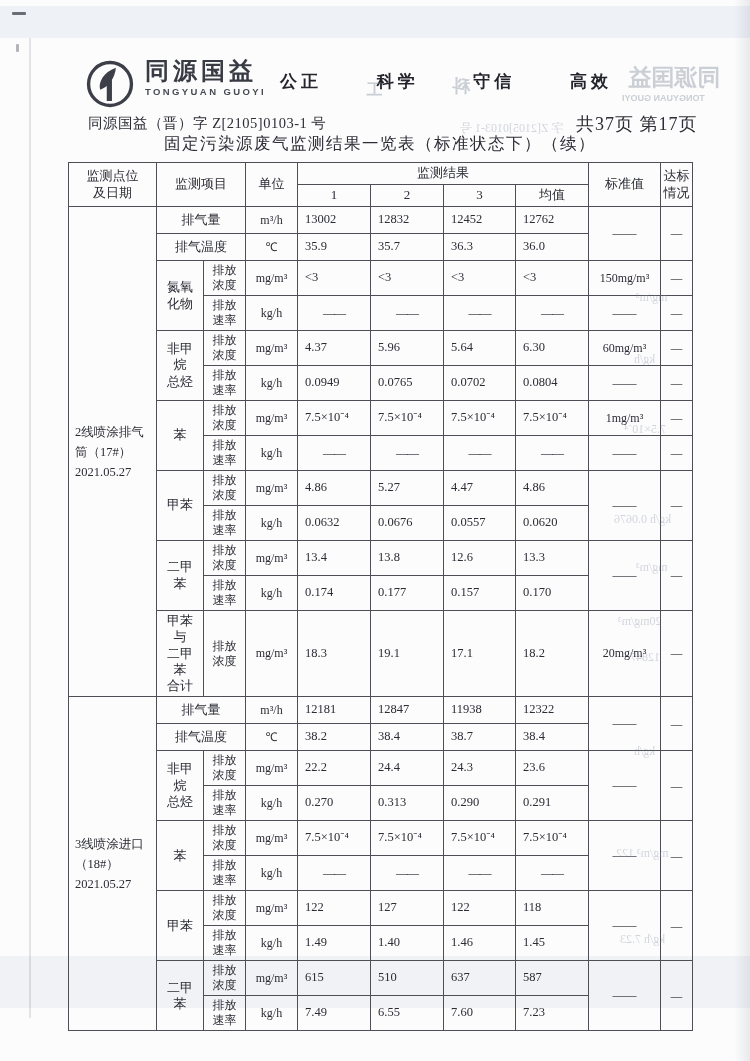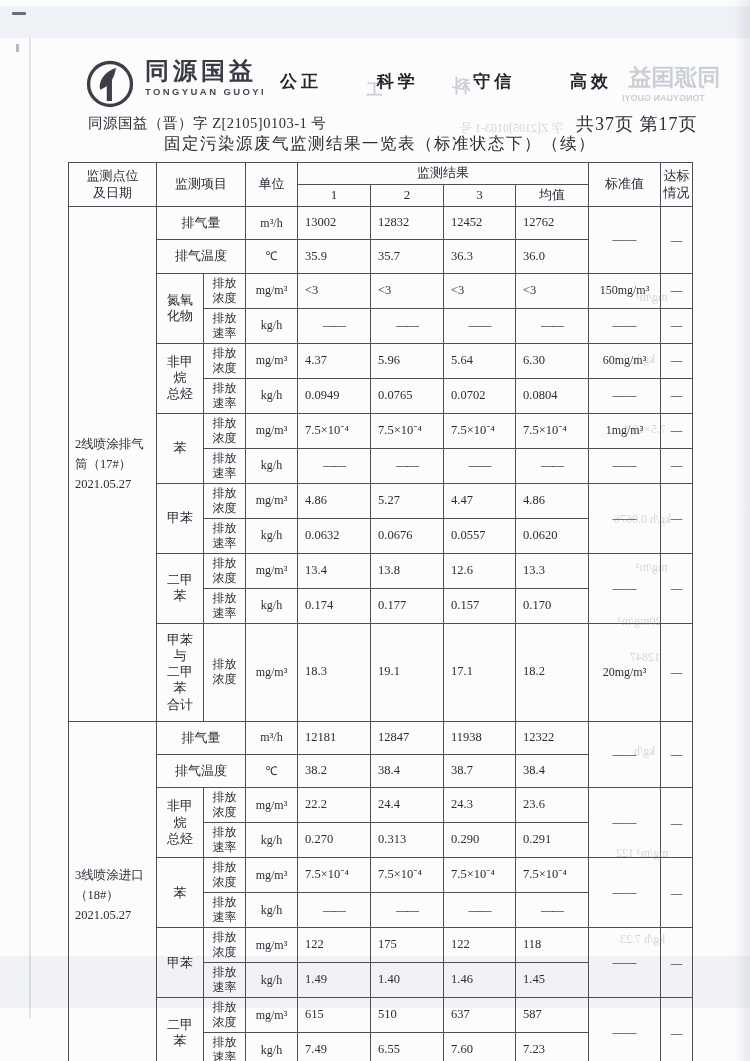--- a/index.html
+++ b/index.html
@@ -24,21 +24,21 @@
   .docline{position:absolute;left:88px;top:114px;font-size:14.5px;letter-spacing:.5px}
   .pagination{position:absolute;left:576px;top:112px;font-size:18px;letter-spacing:1px}
   .title{position:absolute;left:68px;top:133px;width:624px;text-align:center;font-size:16.5px;letter-spacing:1.5px}
 
   table{position:absolute;left:68px;top:162px;width:624px;border-collapse:collapse;table-layout:fixed}
   th,td{border:1px solid #4e4f56;font-weight:normal;text-align:center;vertical-align:middle;
         padding:2px 2px;line-height:1.25;font-size:13px;color:#2b2c34}
   th{height:22px}
   td{height:27px}
   .pt{text-align:left;padding:2px 6px;font-size:12.5px;white-space:pre-line;line-height:1.6}
-  .pol{font-size:13px;padding:8px 4px}
+  .pol{font-size:13px;padding:2px 4px}
   .sub{font-size:12px;padding:2px 3px}
   .unit{font-size:12px}
   .num{text-align:left;padding-left:7px;font-size:12.5px}
   .dsh{text-align:center;font-size:12px;letter-spacing:-1px}
   .std{font-size:12px}
   .ok{font-size:11.5px;padding:2px 1px}
 
   .ghost{position:absolute;transform:scaleX(-1);color:rgba(122,134,150,.32);
          white-space:nowrap;filter:blur(.4px);font-family:"Liberation Serif",serif}
   .ghost-bold{font-weight:bold;font-family:"Liberation Sans",sans-serif;color:rgba(120,132,148,.38)}
@@ -318,21 +318,21 @@
           <td class="dsh" style="white-space: pre-line;">——</td>
           <td class="dsh" style="white-space: pre-line;">——</td>
           <td class="dsh" style="white-space: pre-line;">——</td>
         </tr>
         <tr>
           <td rowspan="2" class="pol" style="white-space: pre-line;">甲苯</td>
           <td class="sub" style="white-space: pre-line;">排放
 浓度</td>
           <td class="unit" style="white-space: pre-line;">mg/m³</td>
           <td class="num" style="white-space: pre-line;">122</td>
-          <td class="num" style="white-space: pre-line;">175</td>
+          <td class="num" style="white-space: pre-line;">127</td>
           <td class="num" style="white-space: pre-line;">122</td>
           <td class="num" style="white-space: pre-line;">118</td>
           <td rowspan="2" class="std" style="white-space: pre-line;">——</td>
           <td rowspan="2" class="ok" style="white-space: pre-line;">—</td>
         </tr>
         <tr>
           <td class="sub" style="white-space: pre-line;">排放
 速率</td>
           <td class="unit" style="white-space: pre-line;">kg/h</td>
           <td class="num" style="white-space: pre-line;">1.49</td>

